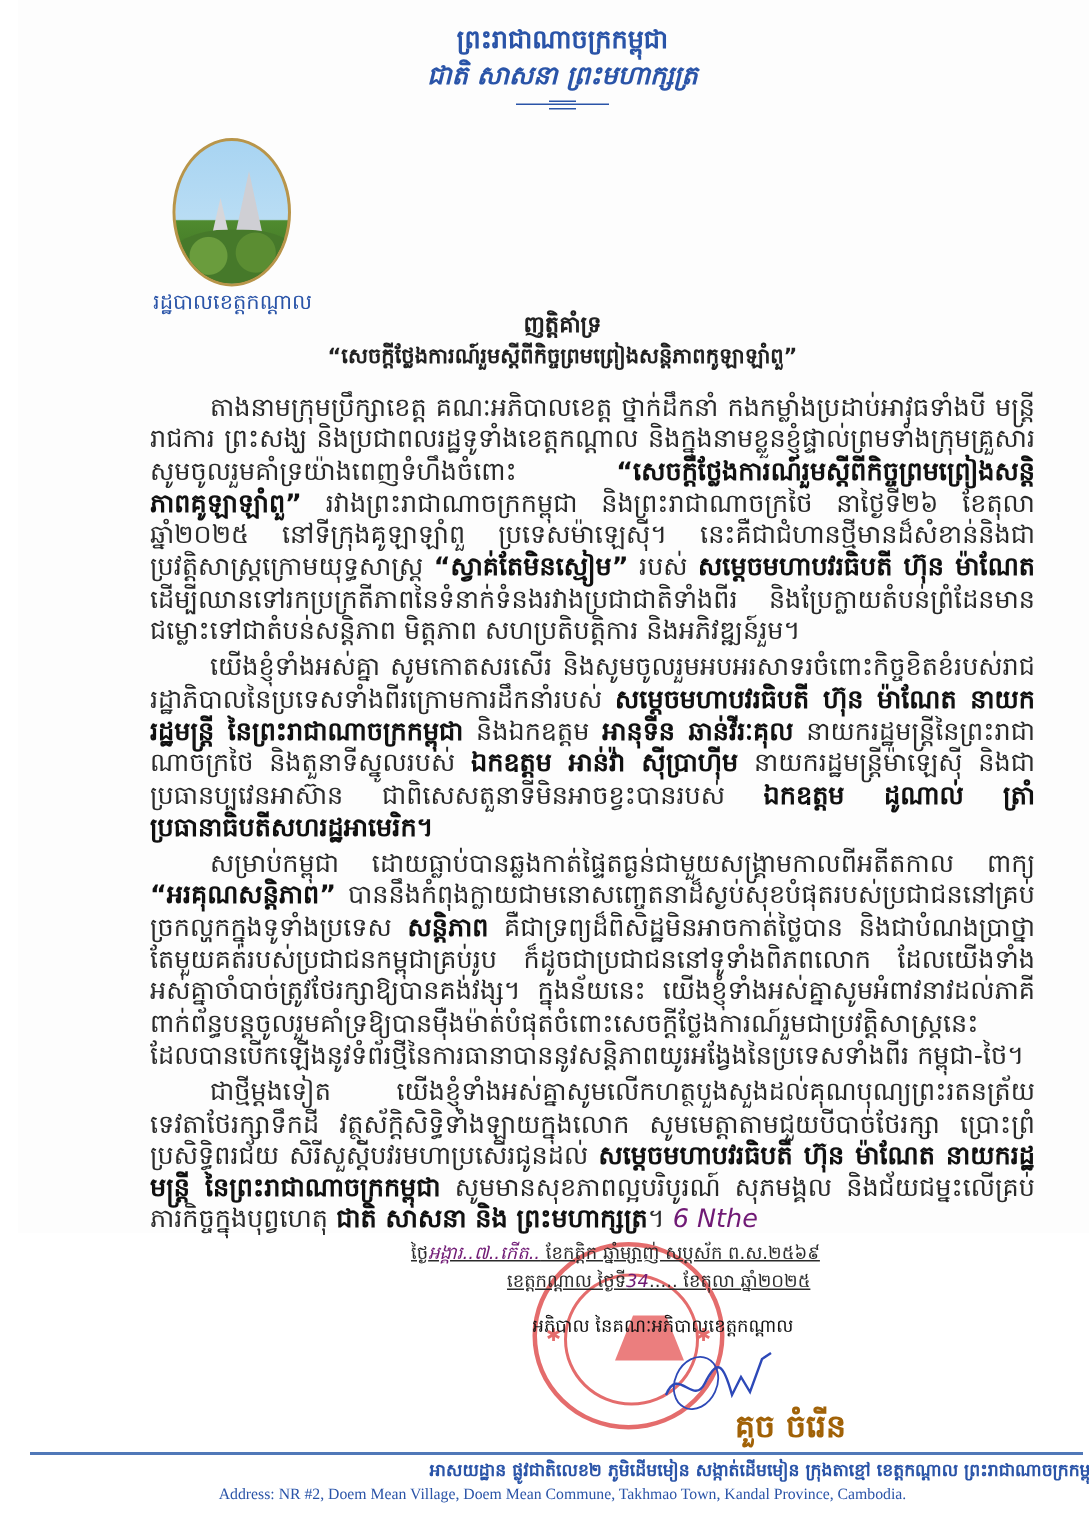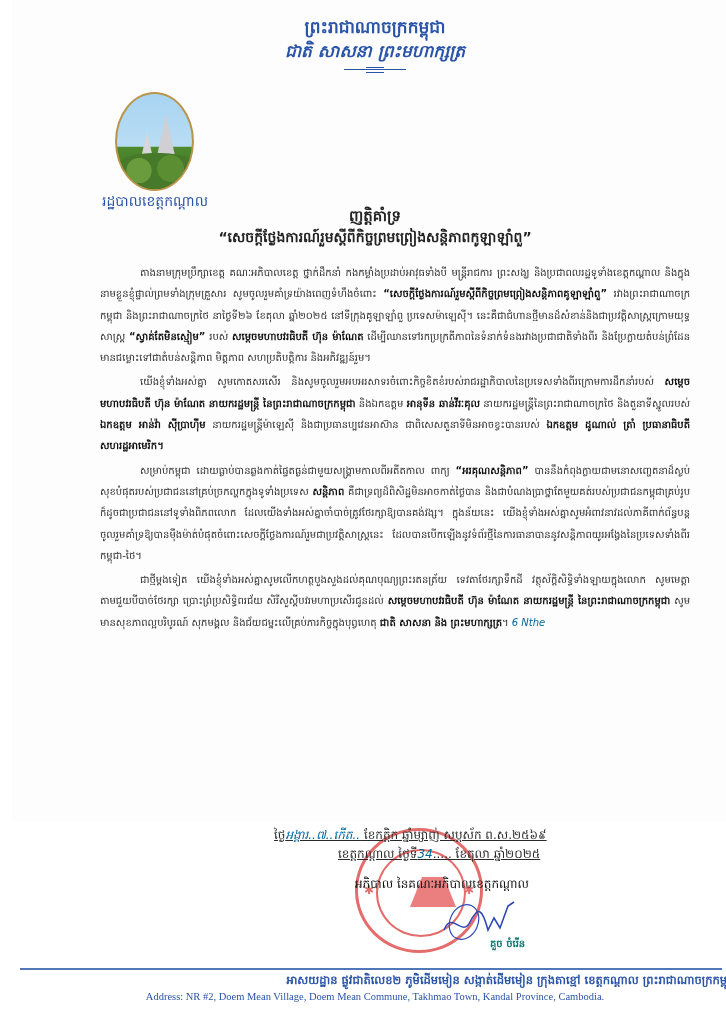--- a/index.html
+++ b/index.html
@@ -15,30 +15,30 @@
   .logo { position:absolute; left:103px; top:92px; width:77px; height:97px; }
   .logo .disc { width:75px; height:95px; border-radius:50%; border:2px solid #b8954a; overflow:hidden; position:relative; background:linear-gradient(#a8d4f2 0%, #b9ddf4 55%, #4f8a2e 56%, #3c6e23 100%); }
   .logo .tower1 { position:absolute; left:40px; top:20px; width:0; height:0; border-left:9px solid transparent; border-right:9px solid transparent; border-bottom:42px solid #cfcfd4; }
   .logo .tower2 { position:absolute; left:24px; top:38px; width:0; height:0; border-left:6px solid transparent; border-right:6px solid transparent; border-bottom:26px solid #d6d6da; }
   .logo .trees { position:absolute; left:-5px; bottom:-8px; width:90px; height:44px; background:radial-gradient(circle at 30% 40%, #6a9c3d 0 18%, transparent 19%), radial-gradient(circle at 65% 35%, #5b8d32 0 20%, transparent 21%), #46792a; border-radius:45% 45% 0 0; }
   .admin-name { position:absolute; left:78px; top:192px; width:130px; text-align:center; color:#2a54a8; font-weight:normal; font-size:14px; }
 
   .doc-type { position:absolute; top:206px; left:0; width:726px; text-align:center; font-weight:bold; font-size:15px; color:#222; }
   .doc-title { position:absolute; top:228px; left:0; width:726px; text-align:center; font-weight:bold; font-size:14px; color:#222; }
 
-  .body { position:absolute; left:88px; top:262px; width:590px; font-size:10px; line-height:21.3px; text-align:justify; color:#2a2a2a; }
+  .body { position:absolute; left:88px; top:262px; width:590px; font-size:17px; line-height:21.3px; text-align:justify; color:#2a2a2a; }
   .body p { margin:0 0 3px 0; text-indent:40px; }
   .body b { font-weight:bold; color:#111; }
 
   .date-block { position:absolute; left:262px; top:826px; width:420px; font-size:12px; line-height:19px; color:#2a2a2a;text-decoration:underline; }
   .date-block .d1 { padding-left:0; }
   .date-block .d2 { padding-left:64px; }
-  .hw { color:#0369a1; font-style:italic; }
+  .hw { color:#701a75; font-style:italic; }
   .sig-title { position:absolute; left:343px; top:876px; font-size:12px; font-weight:normal; color:#111; }
-  .signer { position:absolute; left:478px; top:937px; font-size:10px; font-weight:bold; color:#0f766e; }
+  .signer { position:absolute; left:478px; top:937px; font-size:21px; font-weight:bold; color:#a16207; }
 
   .stamp { position:absolute; left:343px; top:828px; width:128px; height:125px; border-radius:50%; border:3px solid #e05353; box-sizing:border-box; opacity:0.85; }
   .stamp .inner { position:absolute; left:18px; top:18px; width:86px; height:84px; border-radius:50%; border:2px solid #e05353; }
   .stamp .emblem { position:absolute; left:32px; top:26px; width:22px; height:0; border-left:12px solid transparent; border-right:12px solid transparent; border-bottom:30px solid #e86868; }
   .stamp .star { position:absolute; color:#e05353; font-size:12px; }
   .signature { position:absolute; left:430px; top:900px; width:80px; height:40px; }
 
   .footer-line { position:absolute; left:8px; top:968px; width:702px; height:2px; background:#5078b8; }
   .footer-kh { position:absolute; top:973px; left:0; width:726px; text-align:right; font-size:11.5px; font-weight:bold; color:#2a54a8; }
   .footer-en { position:absolute; top:991px; left:0; width:726px; text-align:center; font-size:10.5px; color:#2a54a8; font-family:"Liberation Serif", serif; }

